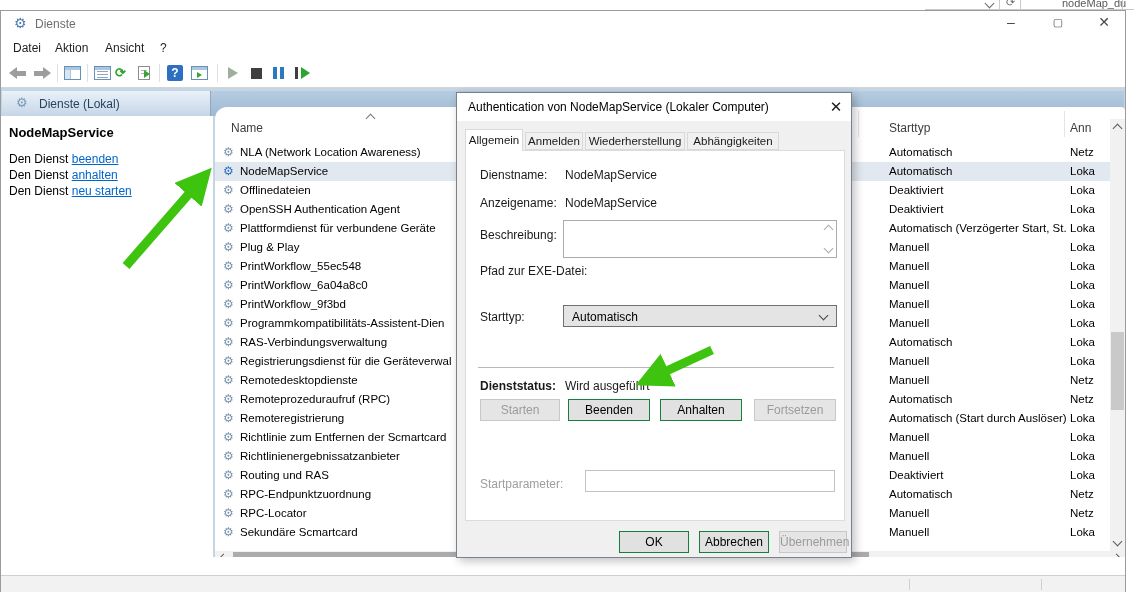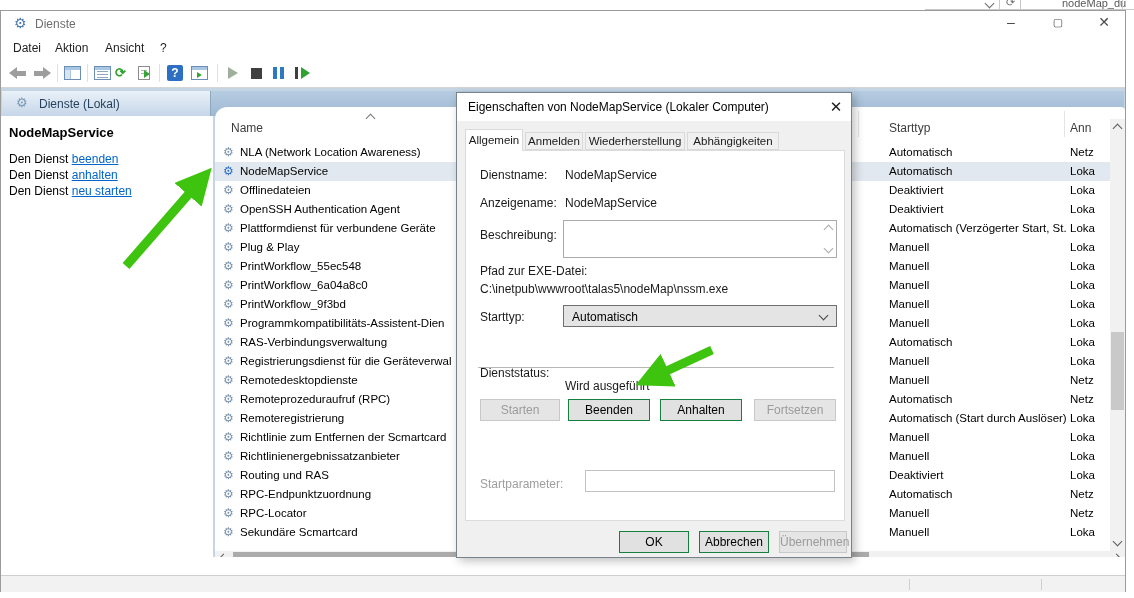--- a/index.html
+++ b/index.html
@@ -425,21 +425,21 @@
 
 
     <div class="abs statusbar">
       <span class="abs st-sep" style="left:908px;"></span>
       <span class="abs st-sep" style="left:1040px;"></span>
     </div>
   </div>
 
   <div class="abs dialog">
     <div class="abs dlg-title">
-      <span class="abs dlg-title-text">Eigenschaften von NodeMapService (Lokaler Computer)</span>
+      <span class="abs dlg-title-text">Authentication von NodeMapService (Lokaler Computer)</span>
       <span class="abs dlg-close">✕</span>
     </div>
 
     <div class="abs dtab active" style="left:8px;width:58px;">Allgemein</div>
     <div class="abs dtab" style="left:68px;width:58px;">Anmelden</div>
     <div class="abs dtab" style="left:128px;width:100px;">Wiederherstellung</div>
     <div class="abs dtab" style="left:230px;width:92px;">Abhängigkeiten</div>
 
     <div class="abs dpage">
       <span class="abs flabel" style="top:17px;">Dienstname:</span>
@@ -449,31 +449,30 @@
       <span class="abs fvalue" style="top:45px;">NodeMapService</span>
 
       <span class="abs flabel" style="top:77px;">Beschreibung:</span>
       <div class="abs tbox" style="left:97px;top:69px;width:274px;height:38px;">
         <span></span>
         <span class="chev up" style="right:4px;top:5px;border-color:#ABABAB;"></span>
         <span class="chev down" style="right:4px;bottom:5px;border-color:#ABABAB;"></span>
       </div>
 
       <span class="abs flabel" style="top:113px;">Pfad zur EXE-Datei:</span>
-      <span class="abs flabel" style="top:131px;">C:\inetpub\wwwroot\talas5\nodeMap\nssm.exe</span>
 
       <span class="abs flabel" style="top:159px;">Starttyp:</span>
       <div class="abs combo">
         <span class="val">Automatisch</span>
         <span class="chev down" style="right:9px;top:6px;border-color:#444;"></span>
       </div>
 
       <div class="abs sepline"></div>
 
-      <span class="abs flabel" style="top:215px;">Dienststatus:</span>
+      <span class="abs flabel" style="top:228px;font-weight:bold;">Dienststatus:</span>
       <span class="abs fvalue" style="top:228px;">Wird ausgeführt</span>
 
       <div class="abs btn disabled" style="left:14px;top:248px;width:80px;">Starten</div>
       <div class="abs btn" style="left:102px;top:248px;width:82px;">Beenden</div>
       <div class="abs btn" style="left:194px;top:248px;width:82px;">Anhalten</div>
       <div class="abs btn disabled" style="left:288px;top:248px;width:82px;">Fortsetzen</div>
 
 
       <span class="abs flabel grayed" style="top:326px;">Startparameter:</span>
       <div class="abs input" style="left:119px;top:319px;width:250px;height:22px;" title=""></div>

